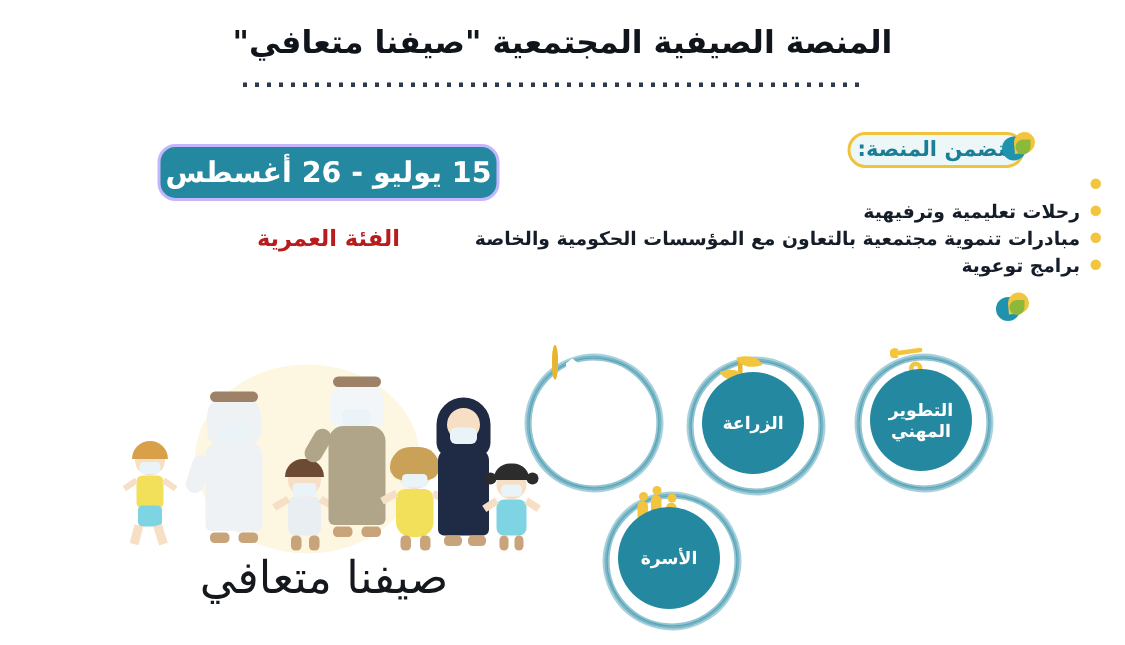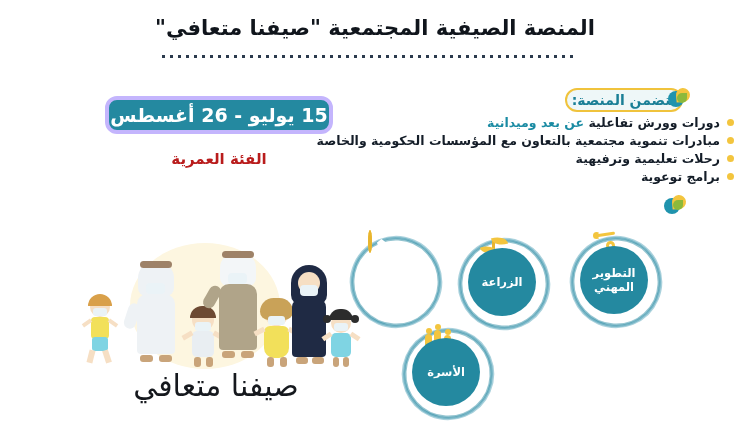--- a/index.html
+++ b/index.html
@@ -23,21 +23,21 @@
   .dotted-divider{
     position:absolute;left:162px;top:55px;width:412px;height:3px;
     background-image:linear-gradient(to right,#2b3a4d 0 3px,transparent 3px 8px);
     background-size:8px 3px;background-repeat:repeat-x;
   }
 
   
   .pill{
     position:absolute;
     background:#2489a0;
-    border:4px solid #c4b5fd;
+    border:2px solid #c4b5fd;
     border-radius:12px;
     color:#ffffff;
     font-weight:700;
     display:flex;align-items:center;justify-content:center;
     direction:rtl;
     box-sizing:border-box;
   }
   #date-pill{left:105px;top:96px;width:228px;height:38px;font-size:19px;}
   #age-pill{left:118px;top:173px;width:202px;height:37px;font-size:19px;}
 
@@ -197,29 +197,28 @@
 
   <div class="badge-icon" id="icon-axes">
     <span class="circ"></span>
       <span class="leaf"></span>
       <span class="leaf2"></span>
   </div>
 
   <div class="bullet-list">
     <div class="bullet-row">
       <span class="dot"></span>
-      <span class="btext"><span>دورات وورش تفاعلية</span> <span class="hl">عن بعد وميدانية</span></span>
+    </div>
+    <div class="bullet-row">
+      <span class="dot"></span>
+      <span class="btext">رحلات تعليمية وترفيهية</span>
     </div>
     <div class="bullet-row">
       <span class="dot"></span>
       <span class="btext">مبادرات تنموية مجتمعية بالتعاون مع المؤسسات الحكومية والخاصة</span>
-    </div>
-    <div class="bullet-row">
-      <span class="dot"></span>
-      <span class="btext">رحلات تعليمية وترفيهية</span>
     </div>
     <div class="bullet-row">
       <span class="dot"></span>
       <span class="btext">برامج توعوية</span>
     </div>
   </div>
 
   <div class="theme" id="theme-health">
     <span class="ring"></span>
     <span class="ring r2"></span>

